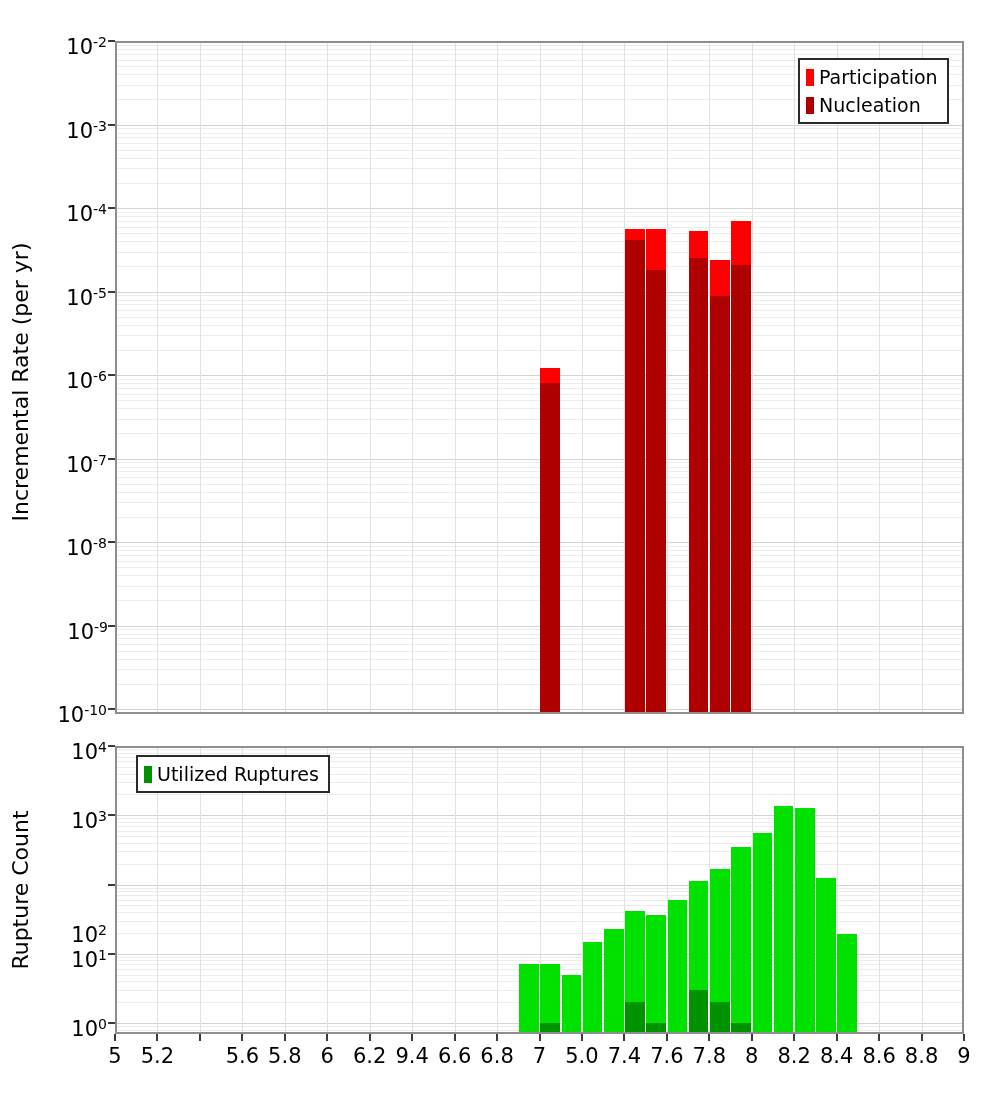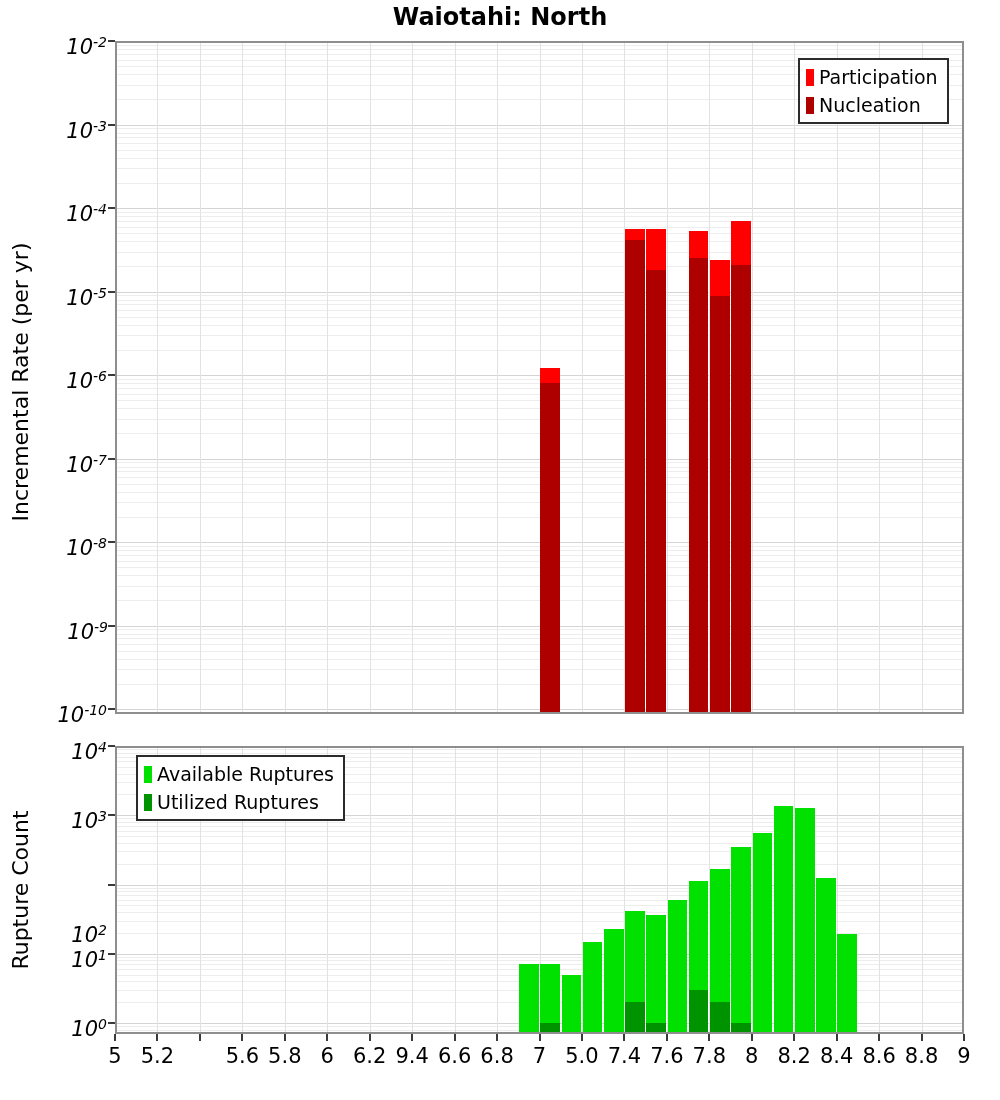--- a/index.html
+++ b/index.html
@@ -6,36 +6,35 @@
   #figure{position:relative;width:1000px;height:1100px;background:#fff;
           font-family:"DejaVu Sans",sans-serif;color:#000;overflow:hidden;}
   #chart-title{position:absolute;left:0;top:3px;width:1000px;text-align:center;
                font-size:24px;font-weight:bold;}
   .plot{position:absolute;background:#fff;}
   .frame{position:absolute;border:2px solid #8e8e8e;box-sizing:border-box;pointer-events:none;}
   .gh{position:absolute;left:0;height:1px;background:#ededed;}
   .gh.major{background:#d4d4d4;}
   .gv{position:absolute;top:0;width:1px;background:#e2e2e2;}
   .bar{position:absolute;}
-  .ytlab{position:absolute;width:74px;text-align:right;font-size:21px;line-height:30px;font-style:italic;}
+  .ytlab{position:absolute;width:74px;text-align:right;font-size:21px;line-height:30px;}
   .ytlab sup{font-size:14px;position:relative;top:1px;}
   .xtlab{position:absolute;width:60px;text-align:center;font-size:21px;}
   .tick{position:absolute;background:#3a3a3a;}
   .axlab{position:absolute;font-size:22px;text-align:center;}
   .rot{transform:rotate(-90deg);}
   .legend{position:absolute;background:#fff;border:2px solid #2b2b2b;
           padding:3px 9px 3px 6px;font-size:19px;z-index:5;}
   .lrow{display:flex;align-items:center;height:28px;white-space:nowrap;}
   .sw{display:inline-block;width:8px;height:17px;margin-right:5px;flex:0 0 auto;}
 </style>
 </head>
 <body>
 
 <div id="figure">
-  <div id="chart-title">Waiotahi: North</div>
 
   <div class="axlab rot" style="left:-189px;top:367px;width:420px;height:30px;line-height:30px;">Incremental Rate (per yr)</div>
   <div class="axlab rot" style="left:-189px;top:875px;width:420px;height:30px;line-height:30px;">Rupture Count</div>
 
   <div id="plot-top" class="plot" style="left: 115px; top: 41px; width: 849px; height: 673px;">
       <div class="gh" style="top: 3.82075px; width: 849px;"></div>
       <div class="gh" style="top: 8.09199px; width: 849px;"></div>
       <div class="gh" style="top: 12.9343px; width: 849px;"></div>
       <div class="gh" style="top: 18.5244px; width: 849px;"></div>
       <div class="gh" style="top: 25.136px; width: 849px;"></div>
@@ -227,24 +226,20 @@
       <span>Participation</span>
     </div>
     <div class="lrow">
       <span class="sw" style="background: rgb(175, 0, 0);"></span>
       <span>Nucleation</span>
     </div>
   </div>
 
   <div class="legend" style="left:136px;top:755px;">
     <div class="lrow">
-      <span class="sw" style="background: rgb(0, 225, 0);"></span>
-      <span>Available Ruptures</span>
-    </div>
-    <div class="lrow">
       <span class="sw" style="background: rgb(0, 147, 0);"></span>
       <span>Utilized Ruptures</span>
     </div>
   </div>
 <div class="frame" style="left: 115px; top: 41px; width: 849px; height: 673px;"></div>
     <div class="tick" style="left: 108px; top: 40px; width: 7px; height: 2px;"></div>
     <div class="ytlab" style="left: 33px; top: 26px;">10<sup>-2</sup></div>
     <div class="tick" style="left: 108px; top: 123.5px; width: 7px; height: 2px;"></div>
     <div class="ytlab" style="left: 33px; top: 109.5px;">10<sup>-3</sup></div>
     <div class="tick" style="left: 108px; top: 207px; width: 7px; height: 2px;"></div>

